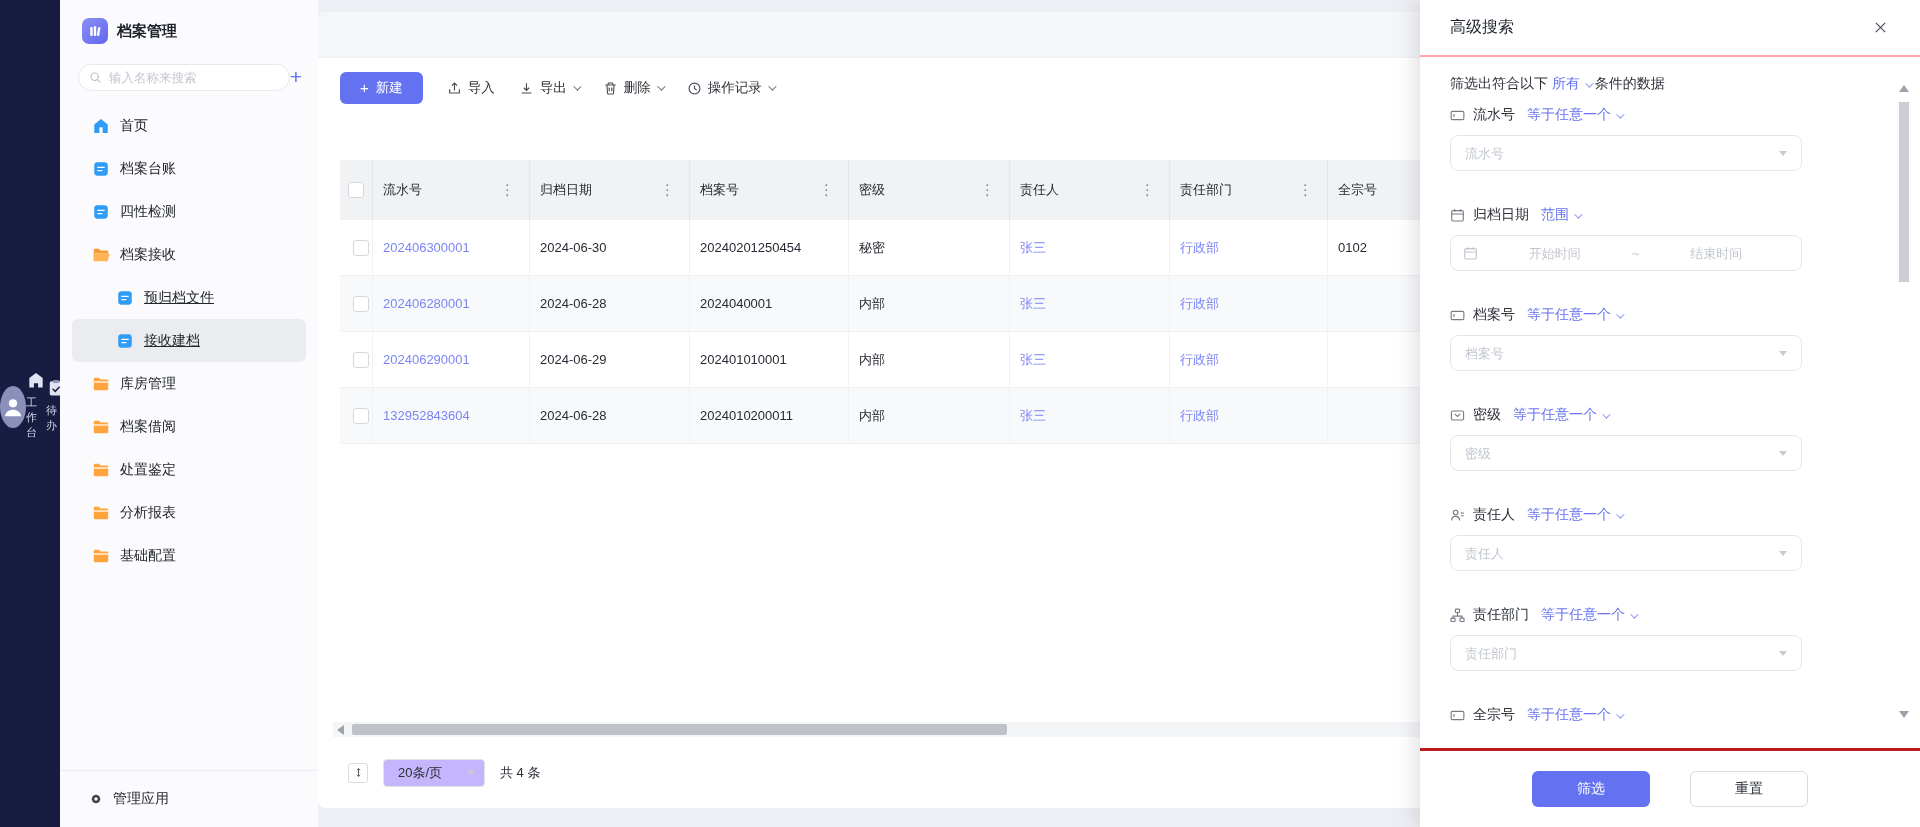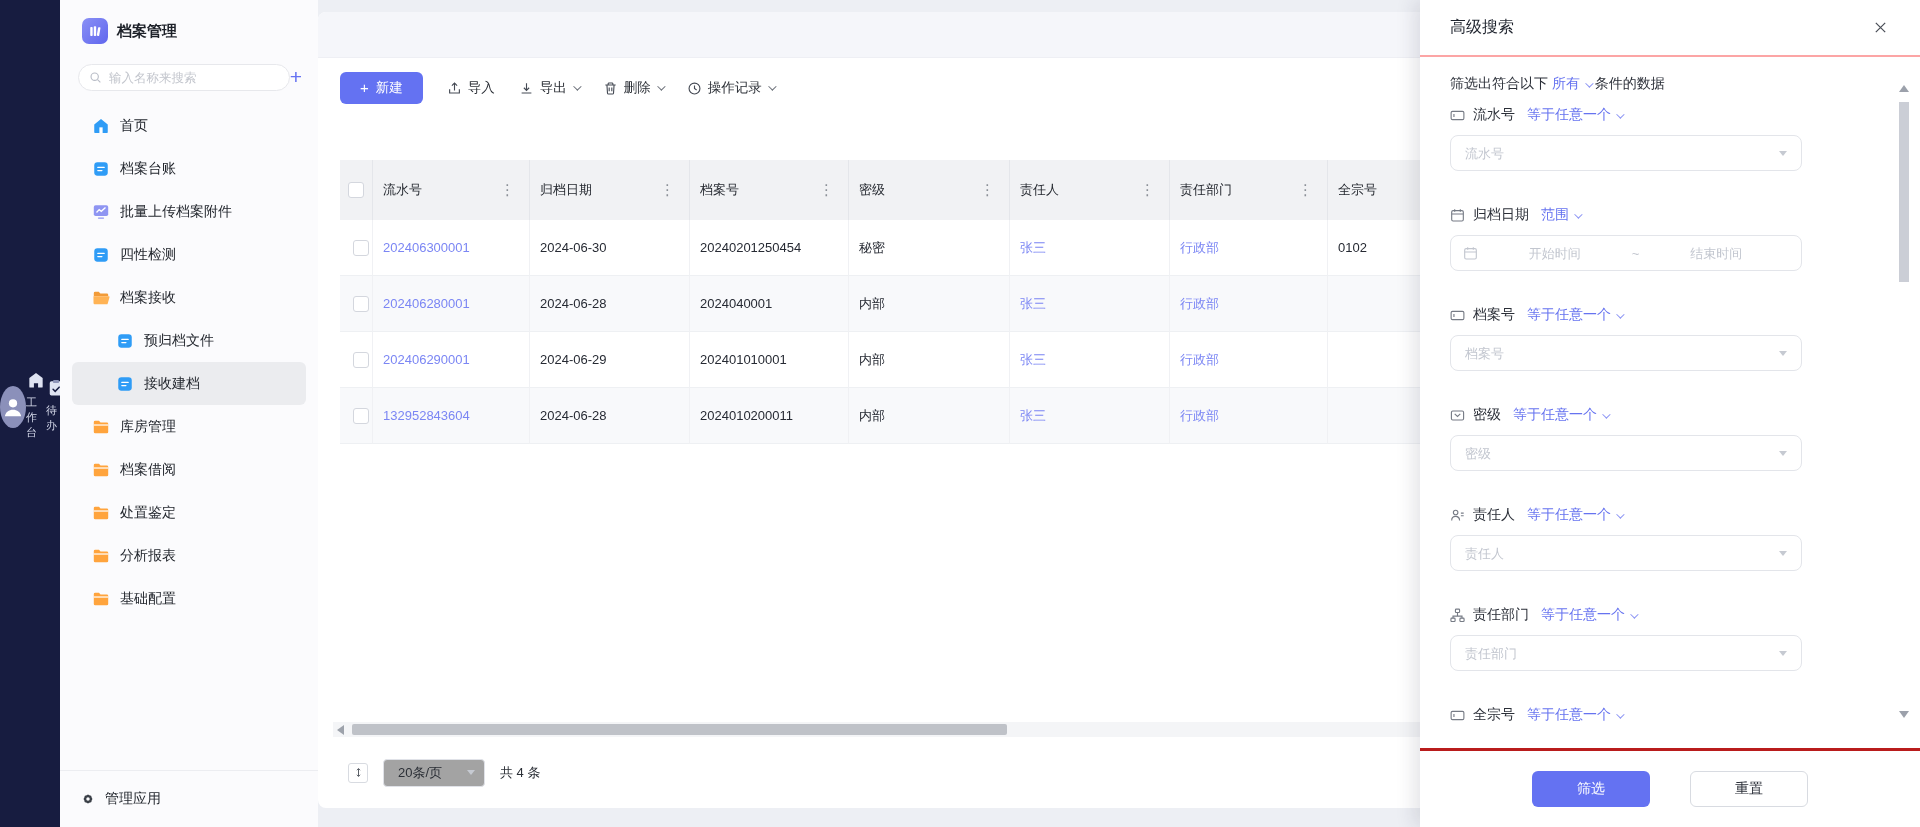--- a/index.html
+++ b/index.html
@@ -23,24 +23,24 @@
   .logo-row { display:flex; align-items:center; gap:9px; padding:18px 0 0 22px; }
   .logo-badge { width:26px; height:26px; border-radius:7px; background:linear-gradient(135deg,#8a90f5,#6066ee); display:flex; align-items:center; justify-content:center; }
   .app-title { font-size:15px; font-weight:bold; color:#1d2129; }
   .search-row { display:flex; align-items:center; padding:20px 12px 0 18px; }
   .search-pill { flex:1; height:27px; border:1px solid #e7e8ec; background:#fff; border-radius:14px; display:flex; align-items:center; gap:7px; padding:0 10px; }
   .search-pill input { border:none; outline:none; background:transparent; width:100%; font-size:12.5px; color:#333; font-family:inherit; }
   .search-pill input::placeholder { color:#c3c6cd; }
   .add-btn { color:#6673f2; font-size:21px; font-weight:300; background:none; border:none; cursor:pointer; line-height:1; padding:0 4px 3px 0; font-family:inherit; }
   .menu { margin-top:13px; flex:1; overflow:hidden; }
   .menu-item { height:43px; display:flex; align-items:center; gap:10px; padding-left:20px; margin:0 12px; border-radius:6px; cursor:pointer; font-size:14px; color:#23272e; }
-  .menu-item.lvl1 { padding-left:44px; }
+  .menu-item.lvl1 { padding-left:44px;text-decoration:underline; }
   .menu-item.selected { background:#ebecef; }
   .menu-item .mi-icon { line-height:0; flex:0 0 auto; }
-  .sidebar-foot { border-top:1px solid #ecedf1; height:57px; display:flex; align-items:center; gap:9px; padding-left:20px; font-size:14px; color:#23272e; cursor:pointer; }
+  .sidebar-foot { border-top:1px solid #ecedf1; height:57px; display:flex; align-items:center; gap:9px; padding-left:28px; font-size:14px; color:#23272e; cursor:pointer; }
 
   
   .main { flex:1; height:100%; padding:12px 0 19px 0; min-width:0; }
   .card { background:#fff; height:100%; border-radius:8px; display:flex; flex-direction:column; overflow:hidden; }
   .card-top { height:46px; background:#f5f6fa; border-bottom:1px solid #eeeff4; flex:0 0 auto; }
   .toolbar { display:flex; align-items:center; padding:14px 0 0 22px; flex:0 0 auto; }
   .btn-new { height:32px; padding:0 20px; background:#6472f2; color:#fff; border:none; border-radius:6px; font-size:13.5px; display:flex; align-items:center; gap:7px; cursor:pointer; font-family:inherit; }
   .btn-new .plus { font-size:15px; font-weight:400; margin-top:-1px; }
   .tbtn { display:flex; align-items:center; gap:6px; margin-left:24px; background:none; border:none; font-size:13.5px; color:#2b2f36; cursor:pointer; font-family:Liberation Mono, monospace; line-height:0; }
   .tbtn span { line-height:normal; }
@@ -62,21 +62,21 @@
   .card-spacer { flex:1; }
 
   
   .hscroll { height:15px; margin:0 0 0 15px; position:relative; background:#f4f5f7; flex:0 0 auto; display:flex; align-items:center; }
   .hs-arrow { width:0; height:0; border-top:5px solid transparent; border-bottom:5px solid transparent; border-right:7px solid #9da2ab; margin-left:4px; cursor:pointer; }
   .hs-thumb { position:absolute; left:19px; width:655px; height:11px; background:#bfc2c8; border-radius:2px; cursor:grab; }
 
   
   .pagebar { height:71px; display:flex; align-items:center; gap:15px; padding-left:30px; flex:0 0 auto; }
   .density { width:20px; height:20px; border:1px solid #d8dbe1; border-radius:3px; display:flex; align-items:center; justify-content:center; cursor:pointer; }
-  .psize { width:102px; height:28px; border:1px solid #e0e2e8; border-radius:4px; display:flex; align-items:center; justify-content:space-between; padding:0 9px 0 14px; cursor:pointer; color:#2b2f36; background:#a3a3a3; }
+  .psize { width:102px; height:28px; border:1px solid #e0e2e8; border-radius:4px; display:flex; align-items:center; justify-content:space-between; padding:0 9px 0 14px; cursor:pointer; color:#2b2f36; background:#c4b5fd; }
   .caret { width:0; height:0; border-left:4.5px solid transparent; border-right:4.5px solid transparent; border-top:5.5px solid #c6cad2; }
   .ptotal { color:#2b2f36; }
 
   
   .panel { position:absolute; top:0; right:0; width:500px; height:827px; background:#fff; box-shadow:-6px 0 18px rgba(29,35,58,.12); display:flex; flex-direction:column; z-index:10; }
   .panel-head { height:57px; border-bottom:2px solid #fca5a5; display:flex; align-items:center; justify-content:space-between; padding:0 28px 0 30px; flex:0 0 auto; }
   .panel-title { font-size:16px; font-weight:500; color:#1f242e; }
   .close-btn { cursor:pointer; line-height:0; padding:4px; }
   .panel-body { flex:1; overflow:hidden; padding:16px 30px 0 30px; position:relative; }
   .intro { font-size:14px; color:#2b2f38; margin-bottom:12px; line-height:20px; }
@@ -230,28 +230,20 @@
       </div>
       <div class="menu-item">
         <span class="mi-icon"><svg viewBox="0 0 20 20" width="18" height="18">
               <rect x="2.5" y="2.5" width="15" height="15" rx="3.5" fill="#2f9cf6"></rect>
               <path d="M6.5 8.2h7M6.5 11.8h4.5" stroke="#fff" stroke-width="1.5" stroke-linecap="round"></path>
             </svg></span>
         <span>档案台账</span>
       </div>
       <div class="menu-item">
         <span class="mi-icon"><svg viewBox="0 0 20 20" width="18" height="18">
-              <rect x="2" y="2.5" width="16" height="12" rx="2" fill="#8f95f2"></rect>
-              <path d="M5 10.6l3-3.2 2.3 1.8 4.7-4.2" stroke="#fff" stroke-width="1.5" fill="none"></path>
-              <rect x="6.5" y="16" width="7" height="1.6" rx="0.8" fill="#8f95f2"></rect>
-            </svg></span>
-        <span>批量上传档案附件</span>
-      </div>
-      <div class="menu-item">
-        <span class="mi-icon"><svg viewBox="0 0 20 20" width="18" height="18">
               <rect x="2.5" y="2.5" width="15" height="15" rx="3.5" fill="#2f9cf6"></rect>
               <path d="M6.5 8.2h7M6.5 11.8h4.5" stroke="#fff" stroke-width="1.5" stroke-linecap="round"></path>
             </svg></span>
         <span>四性检测</span>
       </div>
       <div class="menu-item">
         <span class="mi-icon"><svg viewBox="0 0 20 20" width="18" height="18">
               <path d="M2 4.5A1.5 1.5 0 013.5 3h4l1.8 2h7.2A1.5 1.5 0 0118 6.5V8H2z" fill="#f29b38"></path>
               <path d="M1.6 8h16.9a1 1 0 01.95 1.3l-1.95 6.7a1.3 1.3 0 01-1.25.95H3a1.3 1.3 0 01-1.3-1.3z" fill="#ffb355"></path>
             </svg></span>

